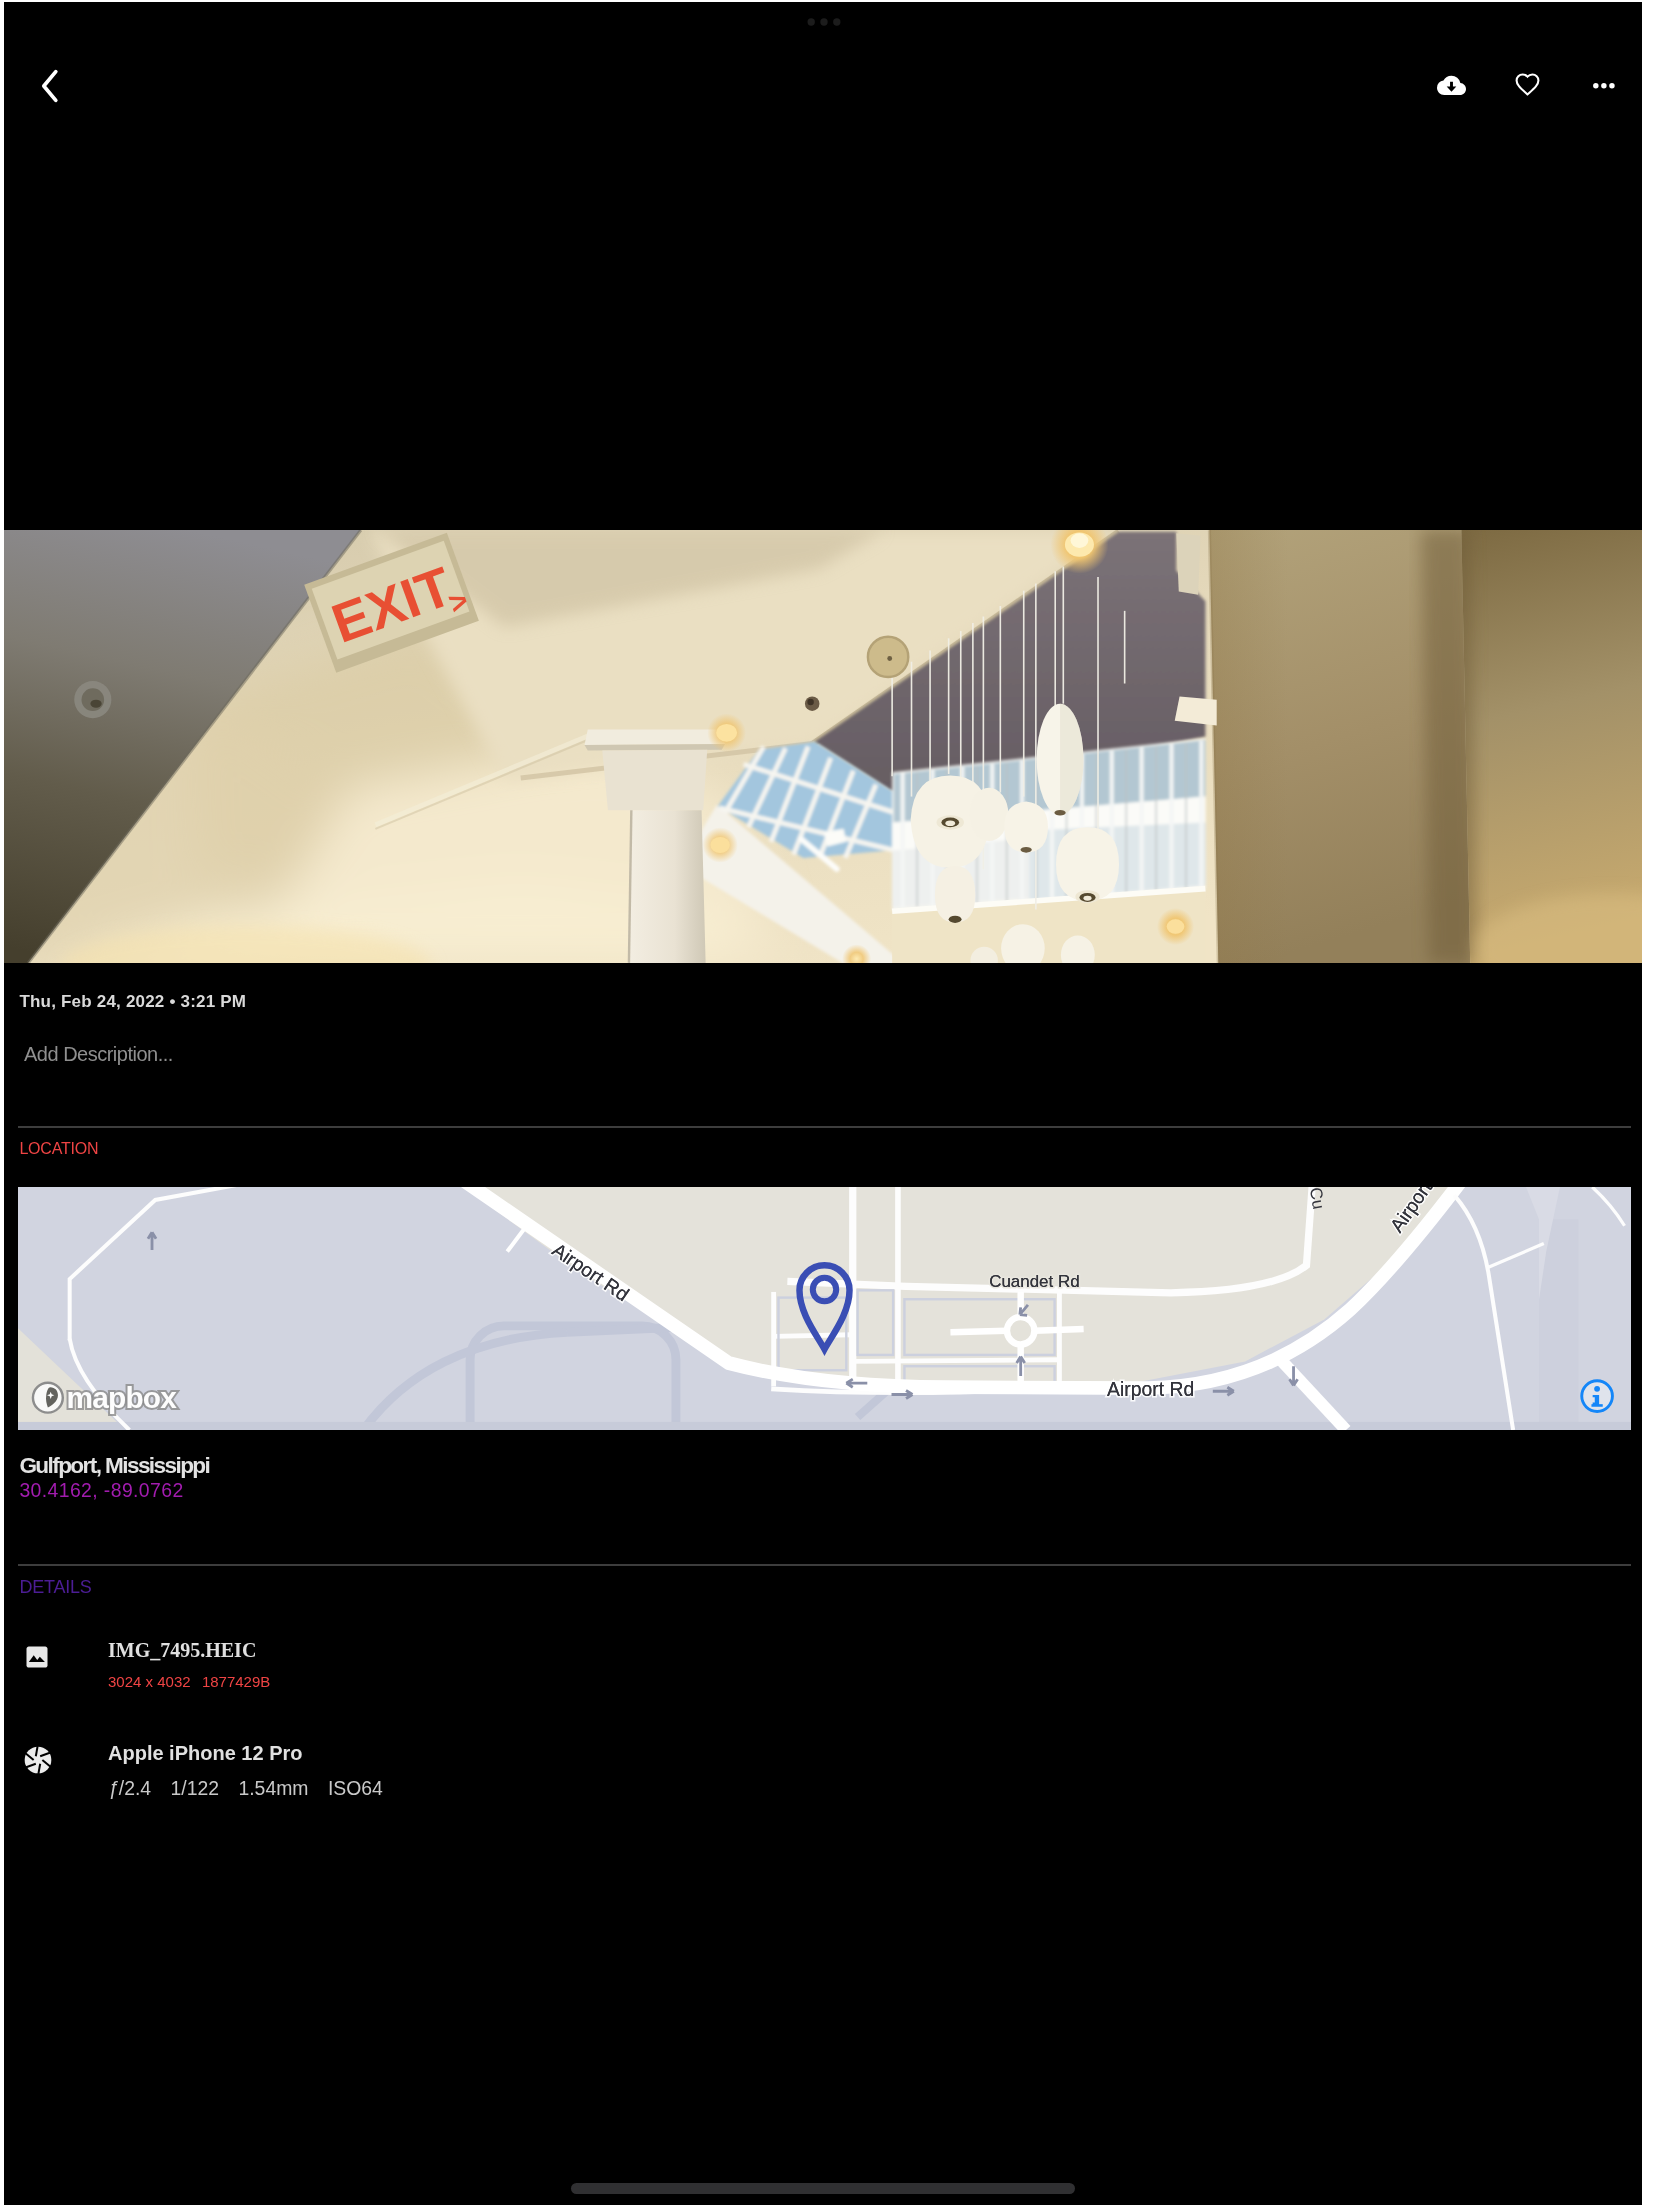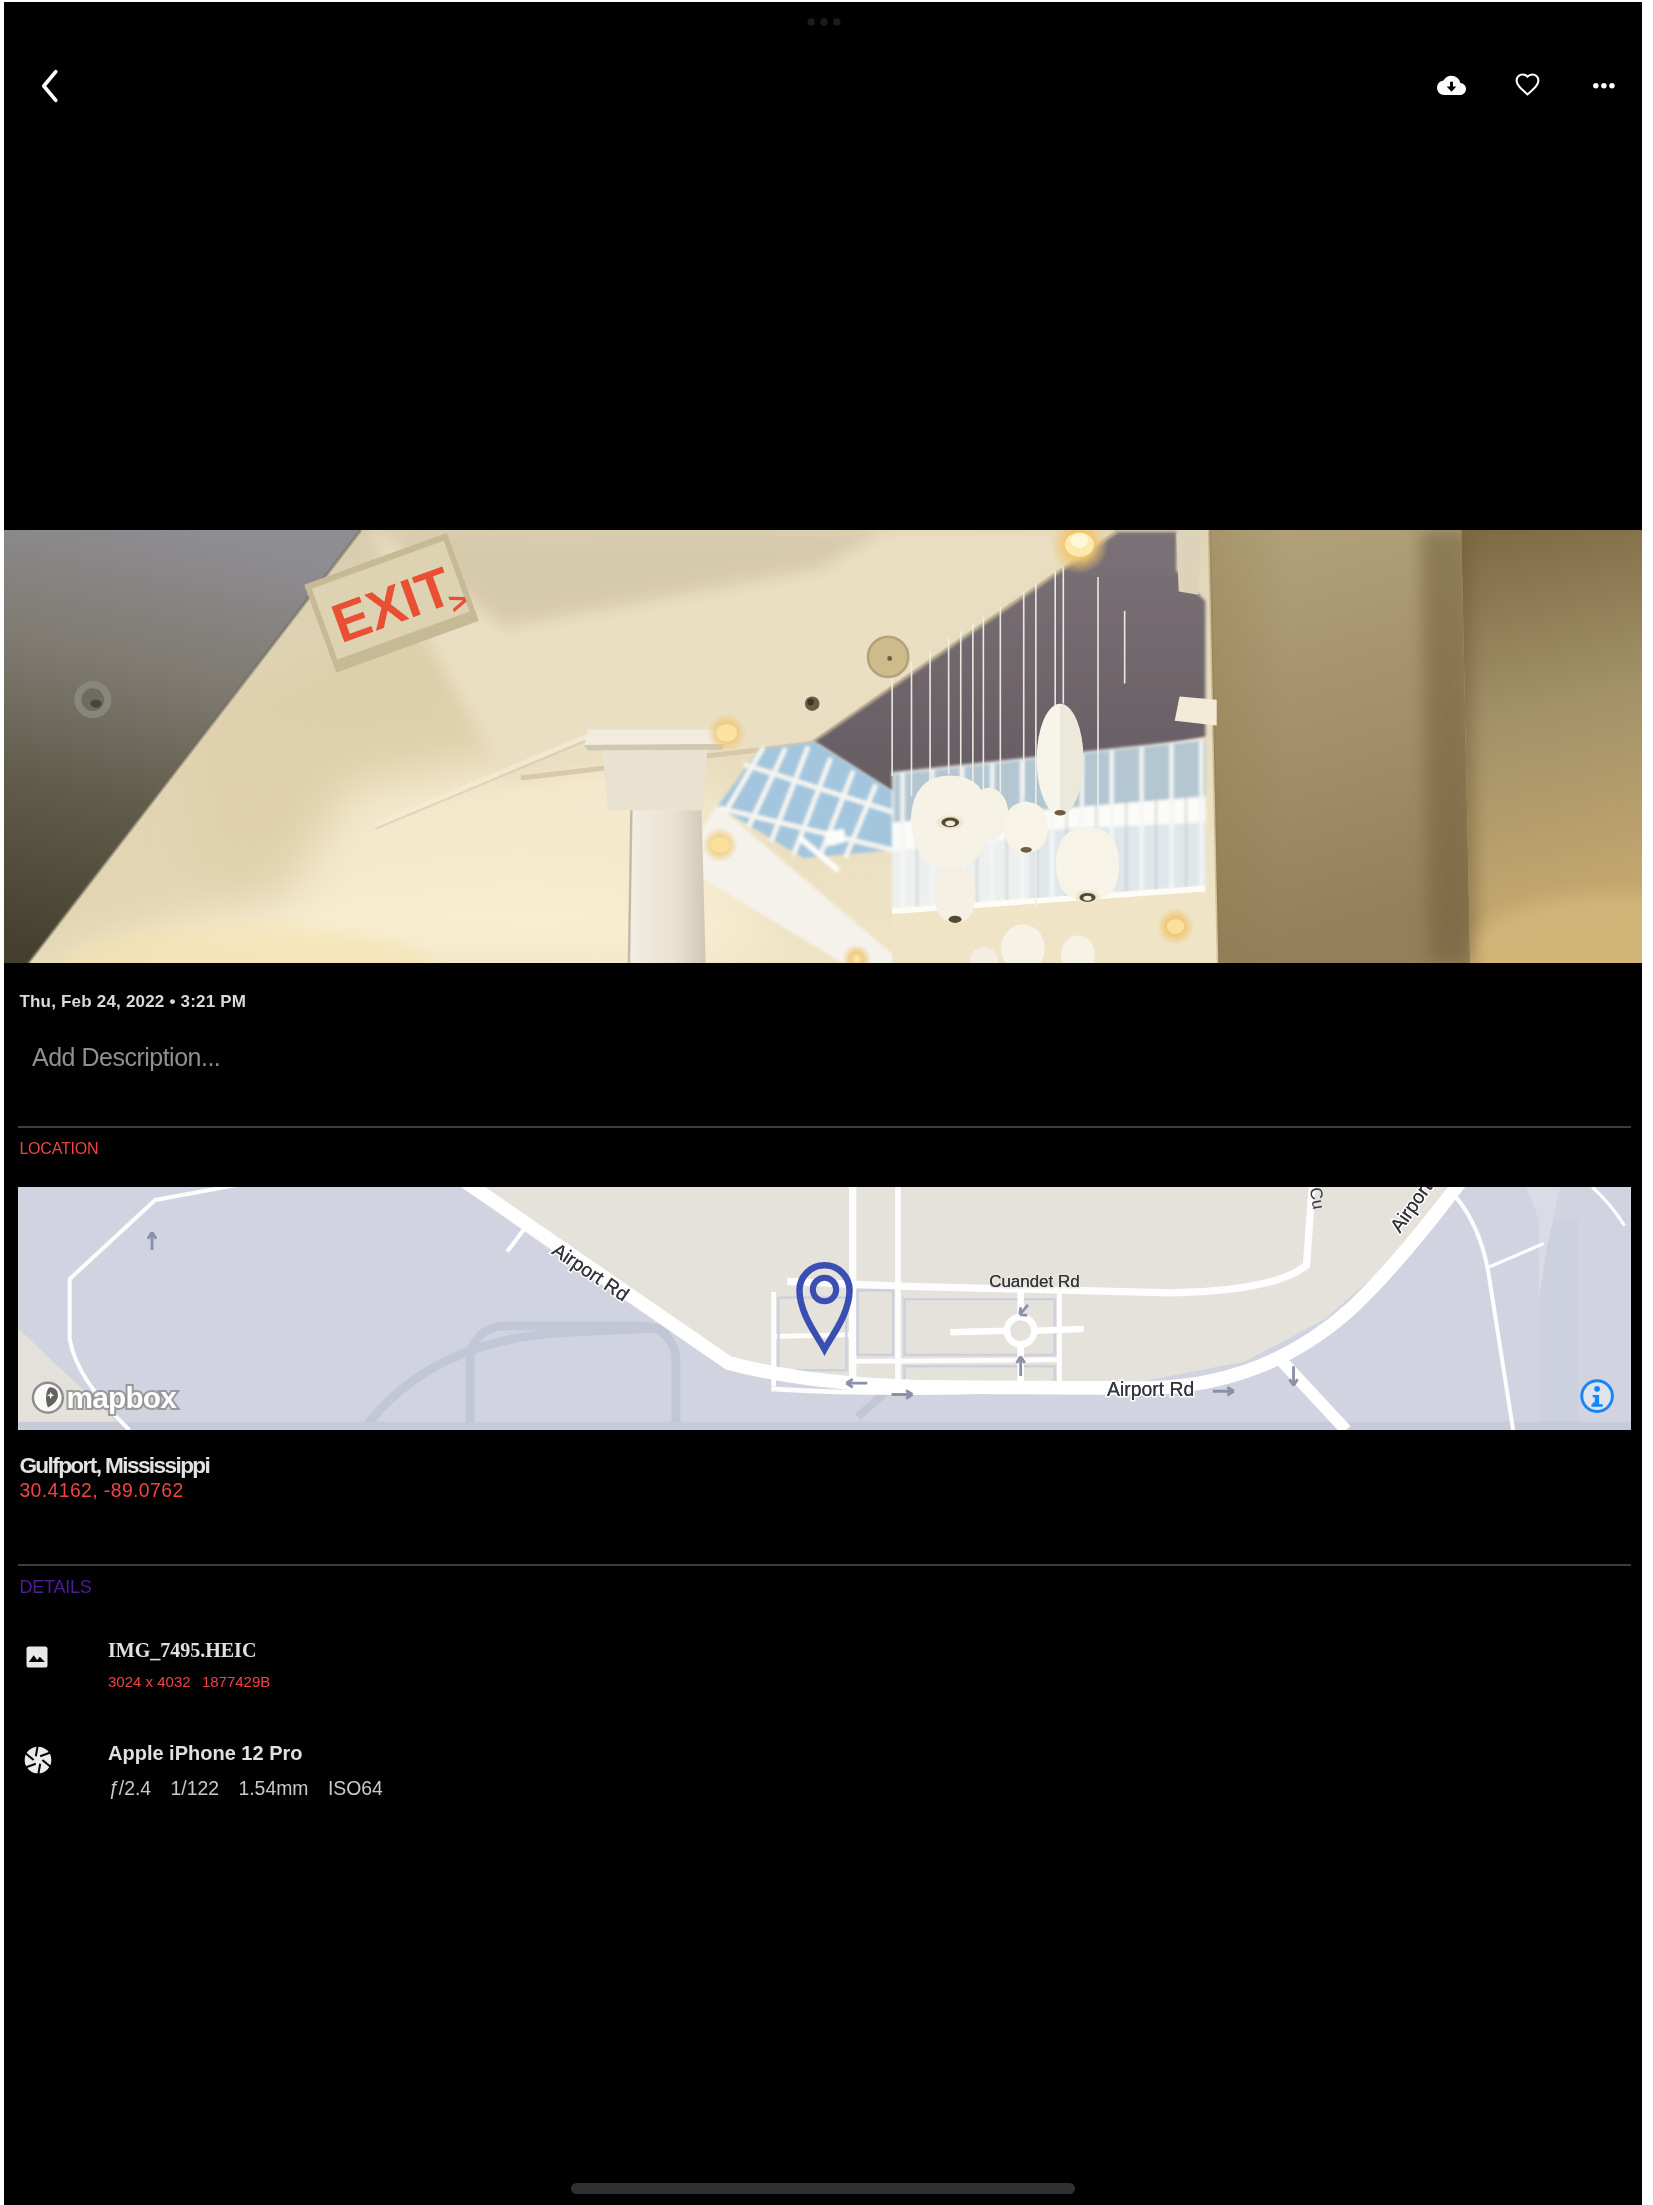--- a/index.html
+++ b/index.html
@@ -250,21 +250,21 @@
 <polygon points="1805,0 2030,0 2030,536 1816,536" fill="url(#pbrown)"></polygon>
 <polygon points="1755,0 1815,0 1825,536 1765,536" fill="#6e5b38" opacity="0.5" filter="url(#blur10)"></polygon>
 <ellipse cx="1990" cy="520" rx="170" ry="70" fill="#dcc084" opacity="0.5" filter="url(#blur10)"></ellipse>
 
 <ellipse cx="300" cy="540" rx="230" ry="50" fill="#f6e2ac" opacity="0.55" filter="url(#blur10)"></ellipse>
 </svg>
 </div>
 
 <div class="txt" style="left:19.4px;top:992px;font-size:17px;font-weight:bold;color:#d9d9d9;letter-spacing:0.2px;">Thu, Feb 24, 2022 • 3:21 PM</div>
 
-<div class="txt" style="left:32px;top:1043px;font-size:25px;color:#8f8f8f;letter-spacing:-0.5px;">Add Description...</div>
+<div class="txt" style="left:24px;top:1043px;font-size:20px;color:#8f8f8f;letter-spacing:-0.5px;">Add Description...</div>
 
 <div class="abs" style="left:18px;top:1126px;width:1613px;height:1.6px;background:#3d3d3d;"></div>
 <div class="txt" style="left:19.4px;top:1140px;font-size:16px;color:#ef4444;letter-spacing:-0.2px;">LOCATION</div>
 
 <div class="abs" id="map" style="left:18px;top:1187px;width:1613px;height:243px;overflow:hidden;background:#d0d4e0;">
 <svg width="1613" height="243" viewBox="0 0 1998 301">
 
 <rect width="1998" height="301" fill="#d1d4e0"></rect>
 
 <polygon points="552,0 1782,0 1700,93 1618,164 1520,216 1380,243 1120,250 955,240 845,196 700,108" fill="#e4e2da"></polygon>
@@ -361,21 +361,21 @@
 <circle cx="1956" cy="259" r="19" fill="none" stroke="#1486f8" stroke-width="3.6"></circle>
 <g fill="#1486f8">
   <circle cx="1956" cy="250" r="3.6"></circle>
   <path d="M 1950.5,257.5 h 8 v 12.5 h -8 v-3 h 2.6 v -6.5 h -2.6 z"></path>
   <rect x="1949" y="269" width="14" height="3.2"></rect>
 </g>
 </svg>
 </div>
 
 <div class="txt" style="left:19.4px;top:1453px;font-size:22.6px;font-weight:bold;color:#e2e2e2;letter-spacing:-1.6px;text-align:center;">Gulfport, Mississippi</div>
-<div class="txt" style="left:19.4px;top:1479px;font-size:19.4px;color:#ef4444;letter-spacing:0.4px;">30.4162, -89.0762</div>
+<div class="txt" style="left:19.4px;top:1479px;font-size:19.4px;color:#a21caf;letter-spacing:0.4px;">30.4162, -89.0762</div>
 
 <div class="abs" style="left:18px;top:1564px;width:1613px;height:1.6px;background:#3d3d3d;"></div>
 <div class="txt" style="left:19.4px;top:1577px;font-size:18px;color:#4c1d95;letter-spacing:-0.2px;">DETAILS</div>
 
 <svg class="abs" style="left:23.4px;top:1643px" width="28" height="28" viewBox="0 0 24 24">
   <path fill="#e8e8e8" d="M21 19V5c0-1.1-.9-2-2-2H5c-1.1 0-2 .9-2 2v14c0 1.1.9 2 2 2h14c1.1 0 2-.9 2-2z"></path>
   <path fill="#000" d="M5 16.2l4.2-5.6 3 3.9 2.2-2.8 4.4 4.5z"></path>
 </svg>
 <div class="txt" style="left:108px;top:1639px;font-size:20px;font-weight:bold;color:#e0e0e0;font-family:Liberation Serif, serif;">IMG_7495.HEIC</div>
 <div class="txt" style="left:108px;top:1673px;font-size:15px;color:#ef4444;">3024 x 4032<span style="display:inline-block;width:11.3px;"></span>1877429B</div>

